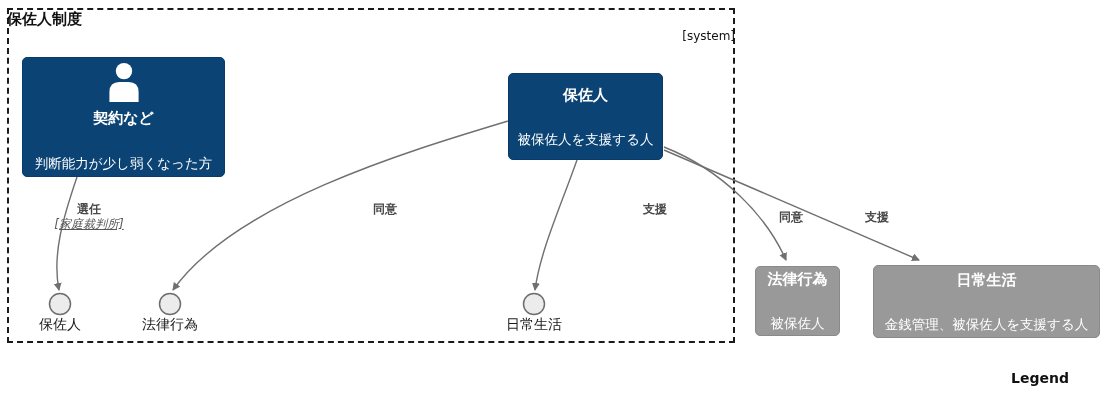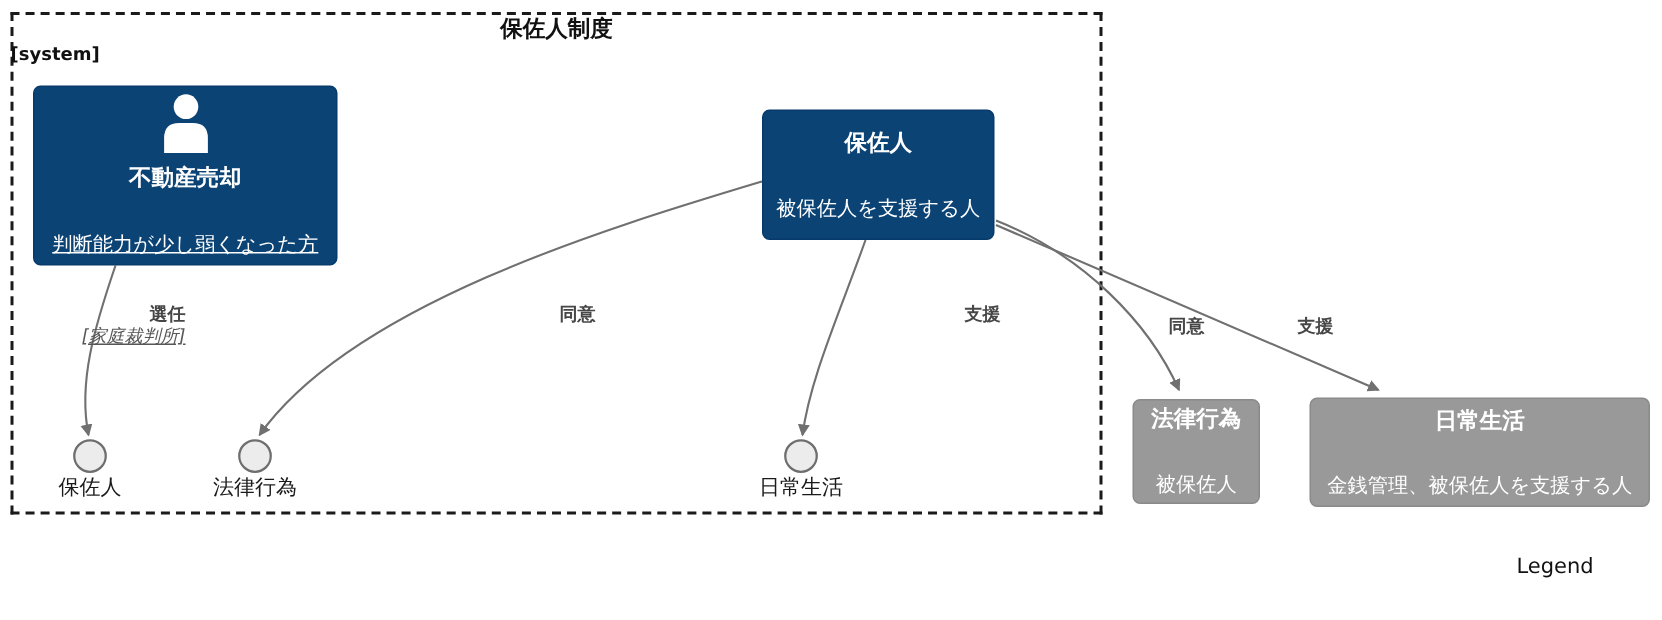--- a/index.html
+++ b/index.html
@@ -9,57 +9,57 @@
     --label_text:#474747; --note_text:#575757;
     --node_text:#FFFFFF; --terminal_fill:#ECECEC; --terminal_border:#6E6E6E;
   }
   html,body{margin:0;padding:0;background:#fff;}
   body{font-family:"DejaVu Sans","Liberation Sans",sans-serif;}
   #canvas{position:relative;width:1108px;height:413px;background:#fff;overflow:hidden;}
 
   
   .boundary{position:absolute;left:7px;top:8px;width:728px;height:335px;
     border:2px dashed var(--boundary);box-sizing:border-box;}
-  .boundary-title{position:absolute;left:7px;top:10px;width:728px;text-align:center;
+  .boundary-title{position:absolute;left:7px;top:10px;width:728px;
     color:#111;font-size:15px;font-weight:bold;line-height:1.2;}
-  .boundary-subtitle{position:absolute;left:7px;top:29px;width:728px;text-align:left;
-    color:#111;font-size:12px;font-weight:bold;}
+  .boundary-subtitle{position:absolute;left:7px;top:29px;width:728px;text-align:right;
+    color:#111;font-size:12px;font-weight:normal;}
 
   
   .node{position:absolute;box-sizing:border-box;border-radius:5px;color:var(--node_text);
     display:flex;flex-direction:column;align-items:center;justify-content:center;text-align:center;}
   .node.person{background:var(--person_fill);border:1px solid var(--person_border);}
   .node.external{background:var(--external_fill);border:1px solid var(--external_border);}
   .node .title{font-weight:bold;font-size:15px;line-height:1.2;}
   .node .desc{font-size:13.5px;line-height:1.25;margin-top:27px;}
   #node-hihosanin{left:22px;top:57px;width:203px;height:120px;padding:4px 6px;}
-  #node-hihosanin .desc{margin-top:28px;text-decoration:underline;}
+  #node-hihosanin .desc{margin-top:28px;}
   #node-hosanin{left:508px;top:73px;width:155px;height:87px;padding:4px 6px;}
   #node-legal-ext{left:755px;top:266px;width:85px;height:70px;padding:4px 4px;}
   #node-daily-ext{left:873px;top:265px;width:227px;height:73px;padding:4px 6px;}
   .person-glyph{width:42px;height:44px;margin-bottom:7px;}
 
   
   .edge-label{position:absolute;transform:translateX(-50%);text-align:center;white-space:nowrap;}
   .edge-label .lbl{font-size:12px;font-weight:bold;color:var(--label_text);line-height:1.15;}
   .edge-label .note{font-size:12px;font-style:italic;color:var(--note_text);line-height:1.2;text-decoration:underline;}
-  #edge-label-1{left:89px;top:203px;text-align:right;}
+  #edge-label-1{left:89px;top:203px;}
   #edge-label-2{left:385px;top:203px;}
   #edge-label-3{left:655px;top:203px;}
   #edge-label-4{left:791px;top:211px;}
   #edge-label-5{left:877px;top:211px;}
 
   
   .terminal-label{position:absolute;transform:translateX(-50%);font-size:14px;color:#1A1A1A;
     white-space:nowrap;text-align:center;}
   #terminal-label-1{left:60px;top:316px;}
   #terminal-label-2{left:170px;top:316px;}
   #terminal-label-3{left:534px;top:316px;}
 
-  .legend{position:absolute;left:1011px;top:370px;font-size:14px;font-weight:normal;color:#111;}
+  .legend{position:absolute;left:1011px;top:370px;font-size:14px;font-weight:bold;color:#111;}
 
   
   svg.edges{position:absolute;left:0;top:0;width:1108px;height:413px;pointer-events:none;}
   svg.edges path.edge{stroke:var(--line);stroke-width:1.4;fill:none;}
   svg.edges circle.terminal{fill:var(--terminal_fill);stroke:var(--terminal_border);stroke-width:1.5;}
   #arrowhead path{fill:var(--line);}
 </style>
 </head>
 <body>
 
@@ -83,21 +83,21 @@
     <circle class="terminal" cx="60" cy="304" r="10.5"></circle>
     <circle class="terminal" cx="170" cy="304" r="10.5"></circle>
     <circle class="terminal" cx="534" cy="304" r="10.5"></circle>
   </svg>
 
   <div class="node person" id="node-hihosanin">
     <svg class="person-glyph" viewBox="0 0 42 44">
       <circle cx="21" cy="10" r="9" fill="#fff"></circle>
       <path d="M5 44 L5 33 Q5 22 16 22 L26 22 Q37 22 37 33 L37 44 Z" fill="#fff"></path>
     </svg>
-    <div class="title">不動産売却</div>
+    <div class="title">契約など</div>
     <div class="desc">判断能力が少し弱くなった方</div>
   </div>
 
   <div class="node person" id="node-hosanin">
     <div class="title">保佐人</div>
     <div class="desc">被保佐人を支援する人</div>
   </div>
 
   <div class="node external" id="node-legal-ext">
     <div class="title">法律行為</div>

